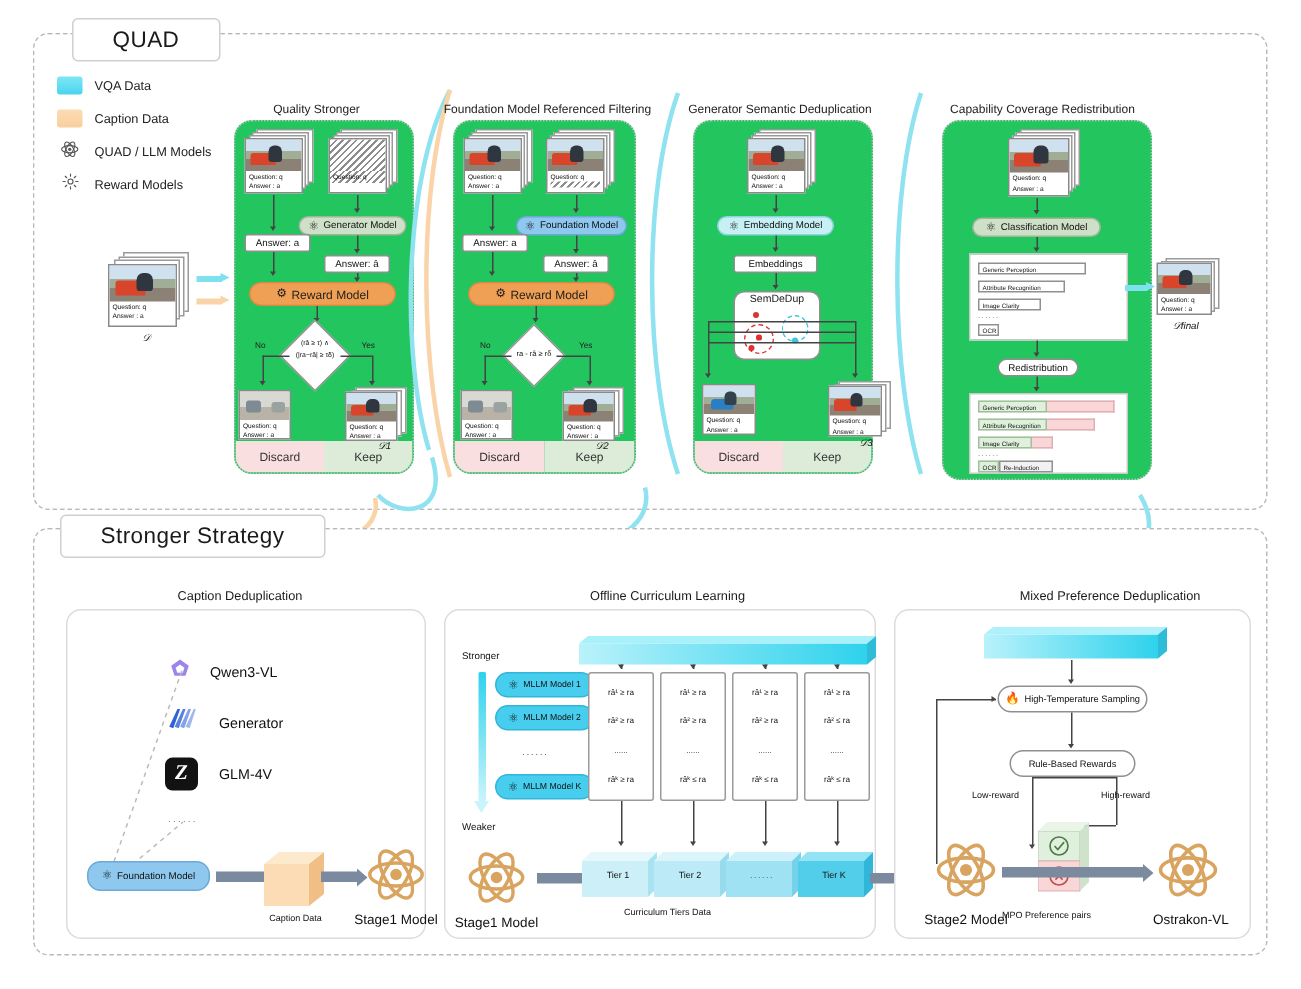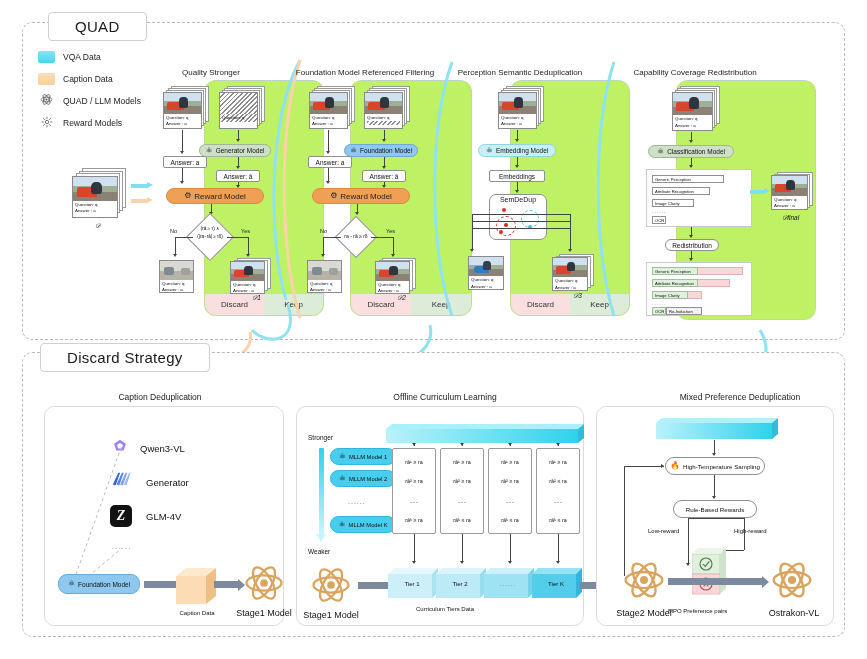--- a/index.html
+++ b/index.html
@@ -39,23 +39,22 @@
   .legend-sw.vqa { background: linear-gradient(180deg,#7fe6f5,#49d5ee); }
   .legend-sw.cap { background: linear-gradient(180deg,#fbdcb4,#f8cf9c); }
   .legend-ic { width: 17px; margin-right: 8px; text-align: center; flex: none; font-size: 11px; color:#555;}
   .legend-lb { font-size: 8.5px; color: #222; white-space: nowrap; }
 
   
   .stage {
     position: absolute;
     border: 1px dotted #c4c4c4;
     border-radius: 12px;
-    background: #bef264;
+    background: #22c55e;
     overflow: hidden;
-    margin-left: 48px;
   }
   .stage-head {
     position: absolute;
     font-size: 8px;
     color: #222;
     text-align: center;
     white-space: nowrap;
     z-index: 12;
   }
   .kd-bar { position: absolute; left:0; right:0; bottom:0; height: 21px; display: flex; }
@@ -439,21 +438,21 @@
   <div class="doc" style="left:0; top:3px; width:35px; height:33px;">
     <div class="pic ph-moto"></div>
     <div class="txt">
       <div>Question: q</div>
         <div>Answer : a</div>
     </div>
   </div>
 </div>
 <div class="dlabel" style="left:397px; top:294px;">𝒟2</div>
 
-<div class="stage-head" style="left:455px; top:68px; width:130px;">Perception Semantic Deduplication</div>
+<div class="stage-head" style="left:455px; top:68px; width:130px;">Generator Semantic Deduplication</div>
 <div class="stage" style="left:462px; top:80px; width:120px; height:236px;">
   <div class="kd-bar">
     <div class="kd-dis">Discard</div>
     <div class="kd-keep">Keep</div>
   </div>
 </div>
 <div class="docstack" style="left:498px; top:86px; width:52px; height:44px;">
   <div class="sh" style="left:8px; top:0; width:38px; height:36px;"></div>
   <div class="sh" style="left:5px; top:2px; width:38px; height:36px;"></div>
   <div class="sh" style="left:2.5px; top:4px; width:38px; height:36px;"></div>
@@ -596,21 +595,21 @@
   <path d="M300,60 C268,120 268,240 286,300" stroke="#8fe2f0" stroke-width="3" fill="none"></path>
   <path d="M300,60 C278,130 280,250 300,318" stroke="#fad3a8" stroke-width="3" fill="none"></path>
   <path d="M452,62 C428,130 430,250 452,316" stroke="#8fe2f0" stroke-width="3" fill="none"></path>
   <path d="M614,62 C592,130 594,250 614,316" stroke="#8fe2f0" stroke-width="3" fill="none"></path>
   <path d="M760,330 C790,380 700,392 690,404" stroke="#8fe2f0" stroke-width="3" fill="none"></path>
   <path d="M250,332 C258,368 180,372 140,376" stroke="#fad3a8" stroke-width="3" fill="none"></path>
   <path d="M430,325 C440,366 360,374 330,382" stroke="#8fe2f0" stroke-width="3" fill="none"></path>
 </svg>
 
 <div class="panel-outer" id="train-panel"></div>
-<div class="panel-title" id="train-title">Discard Strategy</div>
+<div class="panel-title" id="train-title">Stronger Strategy</div>
 
 <div class="tcard-title" style="left:60px; top:392px; width:200px;">Caption Deduplication</div>
 <div class="tcard" style="left:44px; top:406px; width:240px; height:220px;"></div>
 <div class="vendor-ic" style="left:110px; top:438px; width:20px; height:20px;">
   <svg width="20" height="20" viewBox="0 0 24 24">
       <path d="M12 2l7 5-2.6 8H7.6L5 7z" fill="#8b6ee8" opacity=".85"></path>
       <path d="M12 6l3.5 2.5-1.3 4h-4.4l-1.3-4z" fill="#fff"></path>
     </svg>
 </div>
 <div class="vendor-lbl" style="left:140px; top:443px;">Qwen3-VL</div>

